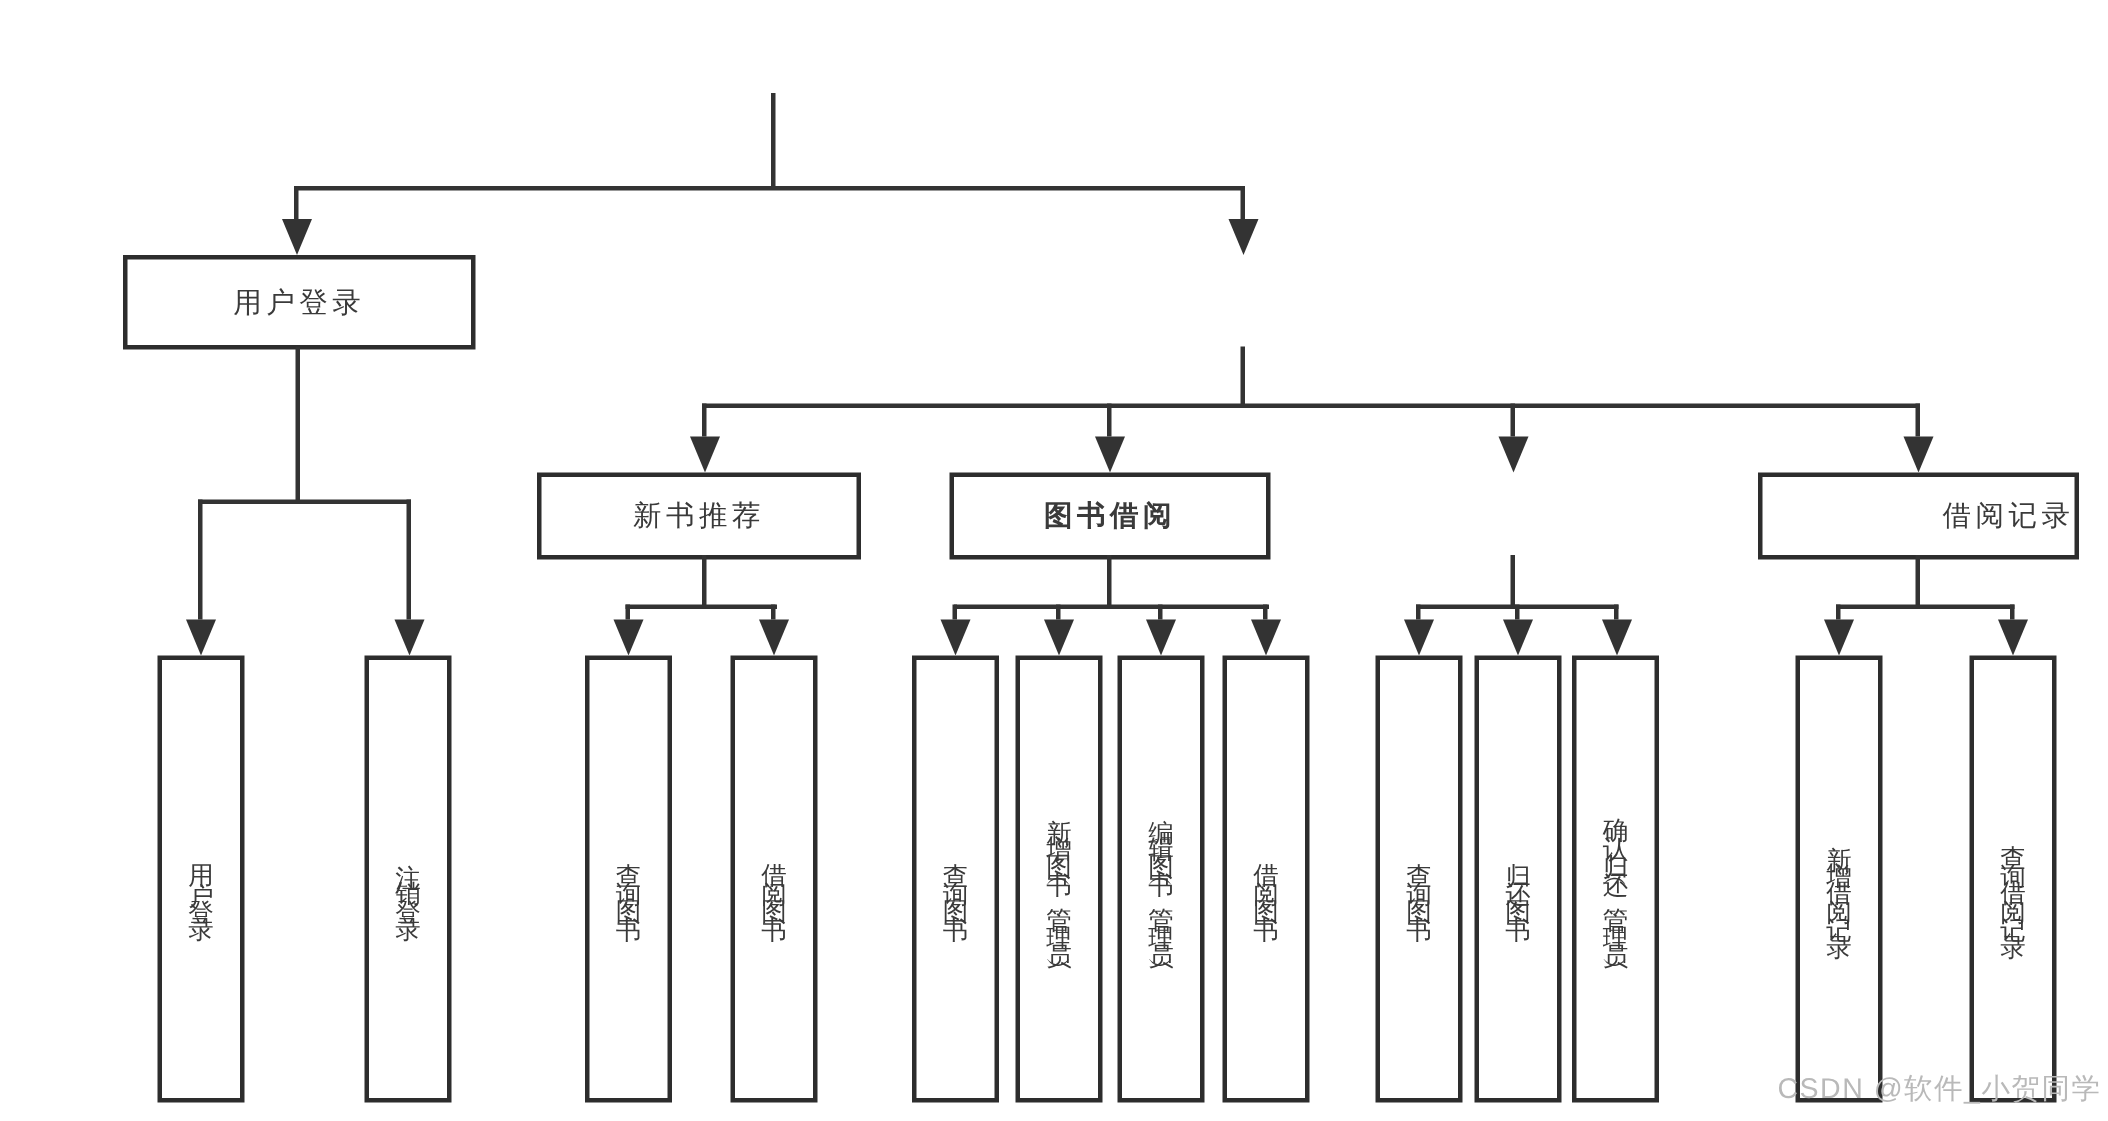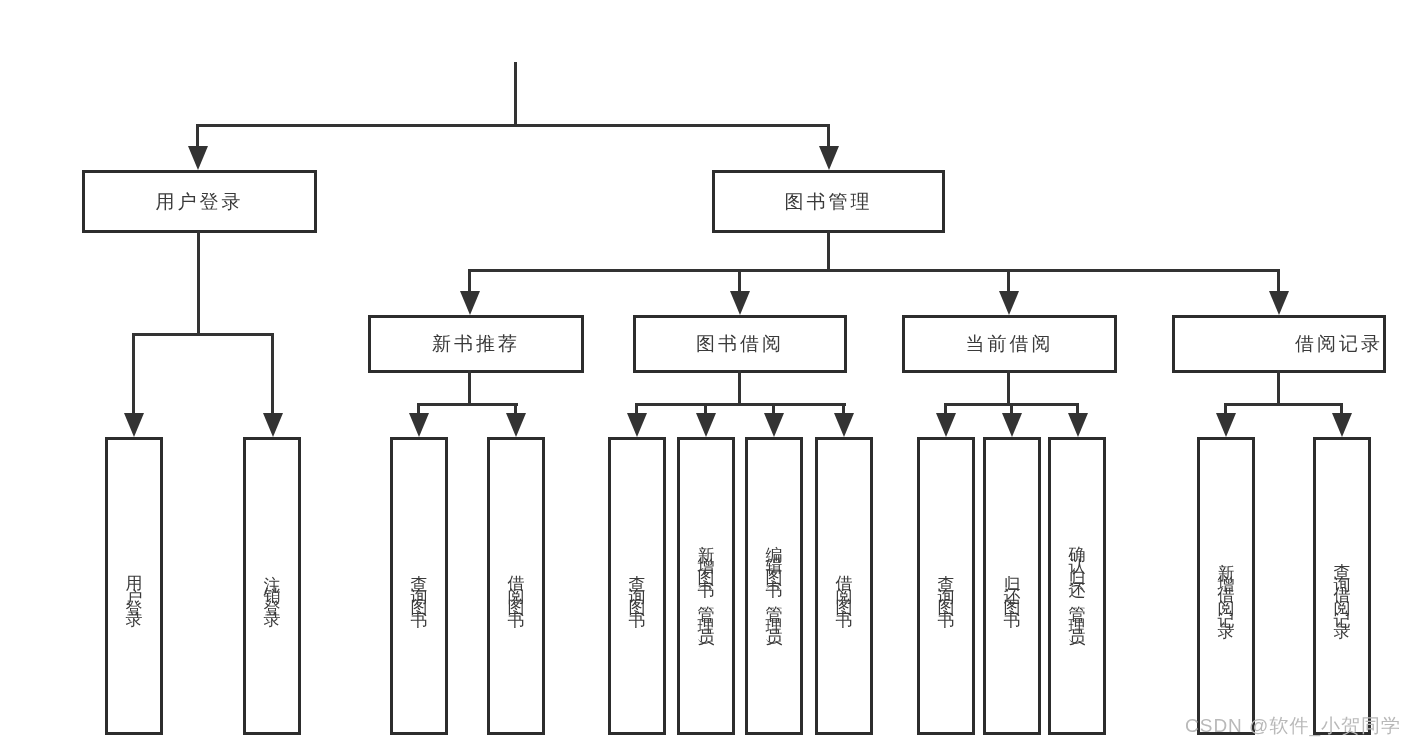--- a/index.html
+++ b/index.html
@@ -70,44 +70,38 @@
 
 
   <div class="vline" style="left:514px; top:62px; height:64px;"></div>
   <div class="hline" style="left:196px; top:124px; width:634px;"></div>
   <div class="drop drop-l2" style="left:196px;"></div>
   <div class="drop drop-l2" style="left:827px;"></div>
 
   <div class="box" style="left:82px; top:170px; width:235px; height:63px;">
     <span>用户登录</span>
   </div>
-  <div class="box" style="left:712px; top:170px; width:233px; height:63px;">
-    <span>图书管理</span>
-  </div>
 
   <div class="vline" style="left:197px; top:231px; height:104px;"></div>
   <div class="hline" style="left:132px; top:333px; width:142px;"></div>
   <div class="drop drop-user" style="left:132px;"></div>
   <div class="drop drop-user" style="left:271px;"></div>
 
   <div class="vline" style="left:827px; top:231px; height:40px;"></div>
   <div class="hline" style="left:468px; top:269px; width:812px;"></div>
   <div class="drop drop-l3" style="left:468px;"></div>
   <div class="drop drop-l3" style="left:738px;"></div>
   <div class="drop drop-l3" style="left:1007px;"></div>
   <div class="drop drop-l3" style="left:1277px;"></div>
 
-  <div class="box" style="left:368px; top:315px; width:216px; height:58px;">
+  <div class="box" style="left:358px; top:315px; width:216px; height:58px;">
     <span>新书推荐</span>
   </div>
-  <div class="box" style="left:633px; top:315px; width:214px; height:58px;">
+  <div class="box" style="left:633px; top:315px; width:214px; height:58px;font-weight:bold;">
     <span>图书借阅</span>
-  </div>
-  <div class="box" style="left:902px; top:315px; width:215px; height:58px;">
-    <span>当前借阅</span>
   </div>
   <div class="box" style="left:1172px; top:315px; width:214px; height:58px;justify-content:flex-end;">
     <span>借阅记录</span>
   </div>
 
   <div class="vline" style="left:468px; top:370px; height:35px;"></div>
   <div class="hline" style="left:417px; top:403px; width:101px;"></div>
   <div class="drop drop-leaf" style="left:417px;"></div>
   <div class="drop drop-leaf" style="left:514px;"></div>
 

